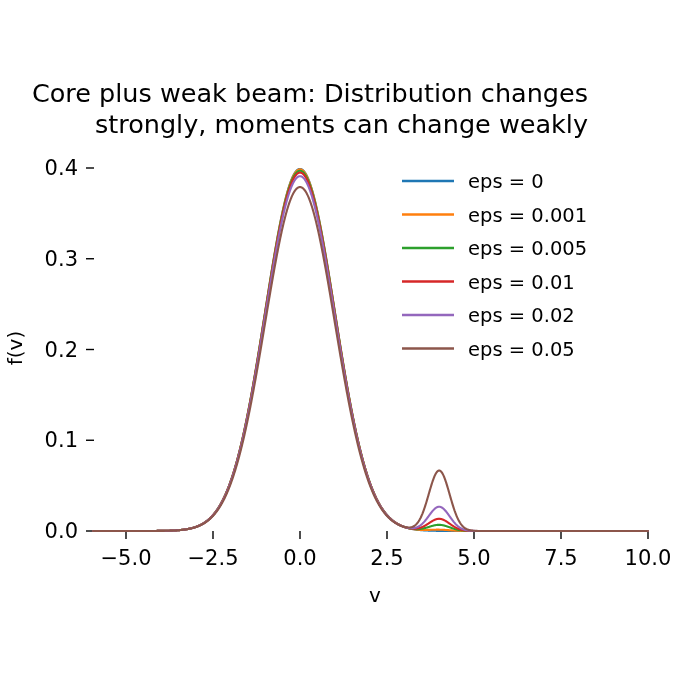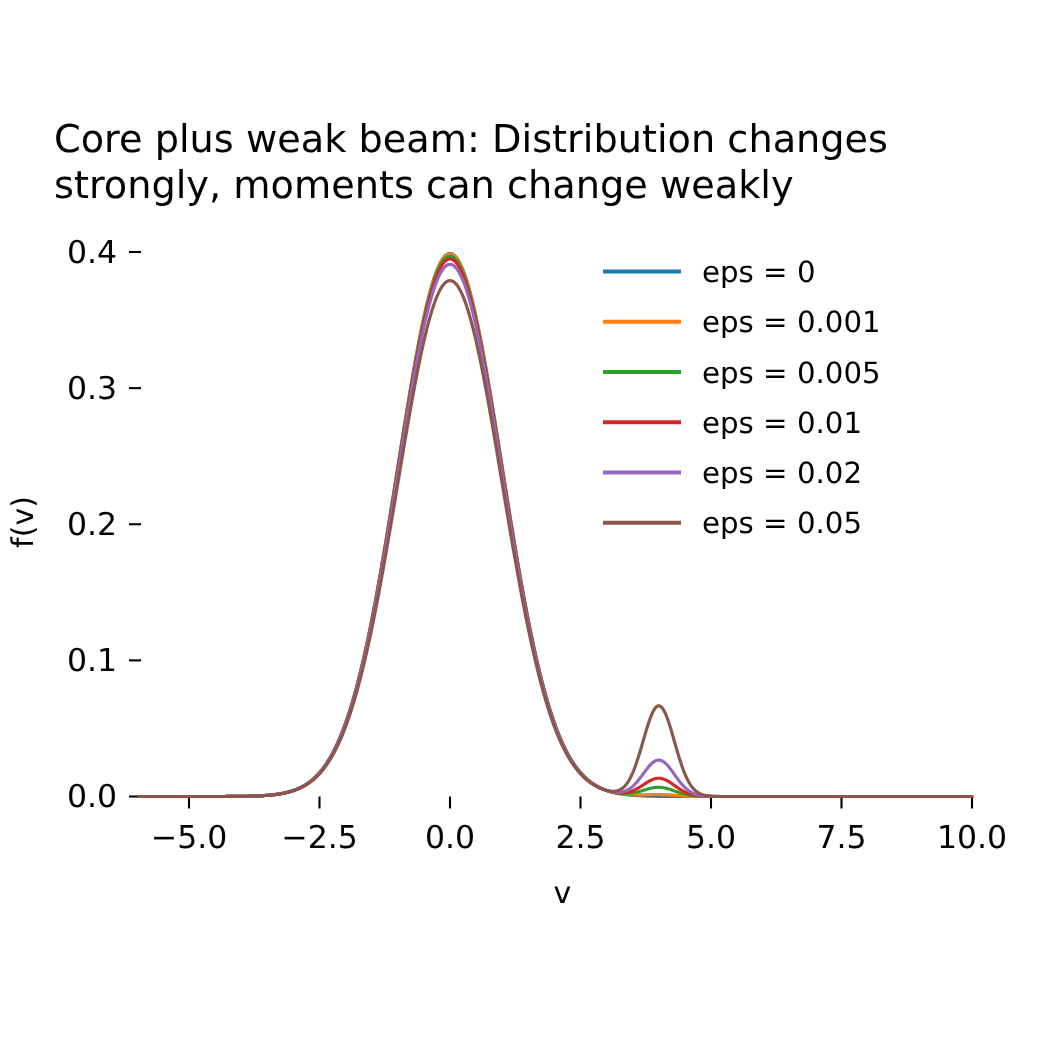--- a/index.html
+++ b/index.html
@@ -13,26 +13,25 @@
     height: 700px;
     background: #ffffff;
     font-family: "DejaVu Sans", sans-serif;
     overflow: hidden;
   }
   #chart-title {
     position: absolute;
     left: 0;
     top: 78px;
     width: 588px;
-    text-align: left;
+    text-align: right;
     font-size: 25.5px;
     line-height: 31px;
     color: #000000;
     white-space: pre-line;
-    padding-left: 36px;
   }
   #plot-svg {
     position: absolute;
     left: 0;
     top: 0;
   }
   .tick-label {
     font-family: "DejaVu Sans", sans-serif;
     font-size: 21px;
     fill: #000000;

